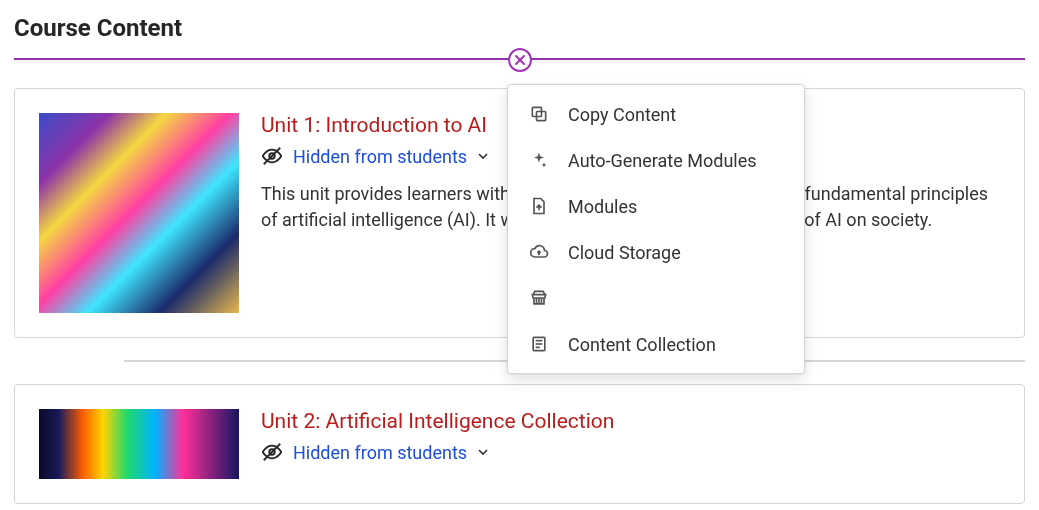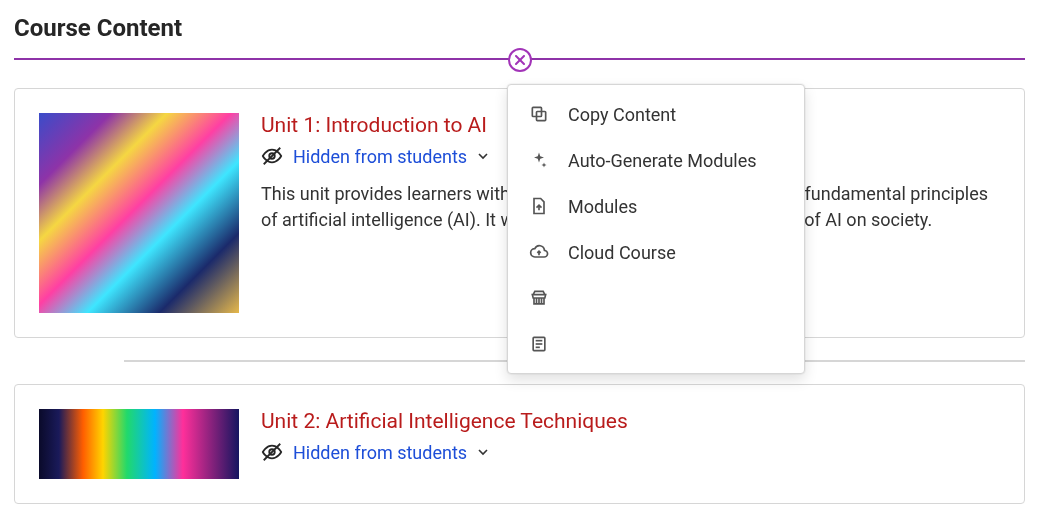--- a/index.html
+++ b/index.html
@@ -185,21 +185,21 @@
       </div>
       <div class="desc">This unit provides learners with a foundational understanding of the fundamental principles of artificial intelligence (AI). It will also assess the potential impacts of AI on society.</div>
     </div>
   </div>
 
   <div class="card-sep"></div>
 
   <div class="card">
     <div class="thumb t2"></div>
     <div class="card-body">
-      <div class="unit-title">Unit 2: Artificial Intelligence Techniques</div>
+      <div class="unit-title">Unit 2: Artificial Intelligence Collection</div>
       <div class="visibility-row">
         <span class="vis-icon">
           <svg viewBox="0 0 24 24" fill="none" stroke="currentColor" stroke-width="2">
             <path d="M2 12s3.5-7 10-7 10 7 10 7-3.5 7-10 7S2 12 2 12z"></path>
             <circle cx="12" cy="12" r="3"></circle>
             <line x1="3" y1="21" x2="21" y2="3"></line>
           </svg>
         </span>
         <span class="visibility-text">Hidden from students</span>
         <span>
@@ -240,35 +240,36 @@
     </span>
     <span>Modules</span>
   </div>
   <div class="menu-item">
     <span class="mi-icon">
       <svg viewBox="0 0 24 24" fill="none" stroke="currentColor" stroke-width="2">
         <path d="M7 18a5 5 0 010-10 6 6 0 0111.5 2A4 4 0 0118 18H7z"></path>
           <path d="M12 16v-5M10 13l2-2 2 2"></path>
       </svg>
     </span>
-    <span>Cloud Course</span>
+    <span>Cloud Storage</span>
   </div>
   <div class="menu-item">
     <span class="mi-icon">
       <svg viewBox="0 0 24 24" fill="none" stroke="currentColor" stroke-width="2">
         <path d="M4 8h16l-1 4H5z"></path>
           <path d="M6 12v7h12v-7"></path>
           <path d="M9 12v7M12 12v7M15 12v7"></path>
           <path d="M5 8l2-4h10l2 4"></path>
       </svg>
     </span>
   </div>
   <div class="menu-item">
     <span class="mi-icon">
       <svg viewBox="0 0 24 24" fill="none" stroke="currentColor" stroke-width="2">
         <rect x="5" y="4" width="14" height="16" rx="1"></rect>
           <line x1="8" y1="8" x2="16" y2="8"></line>
           <line x1="8" y1="12" x2="16" y2="12"></line>
           <line x1="8" y1="16" x2="13" y2="16"></line>
       </svg>
     </span>
+    <span>Content Collection</span>
   </div>
 </div>
 
 </body></html>

